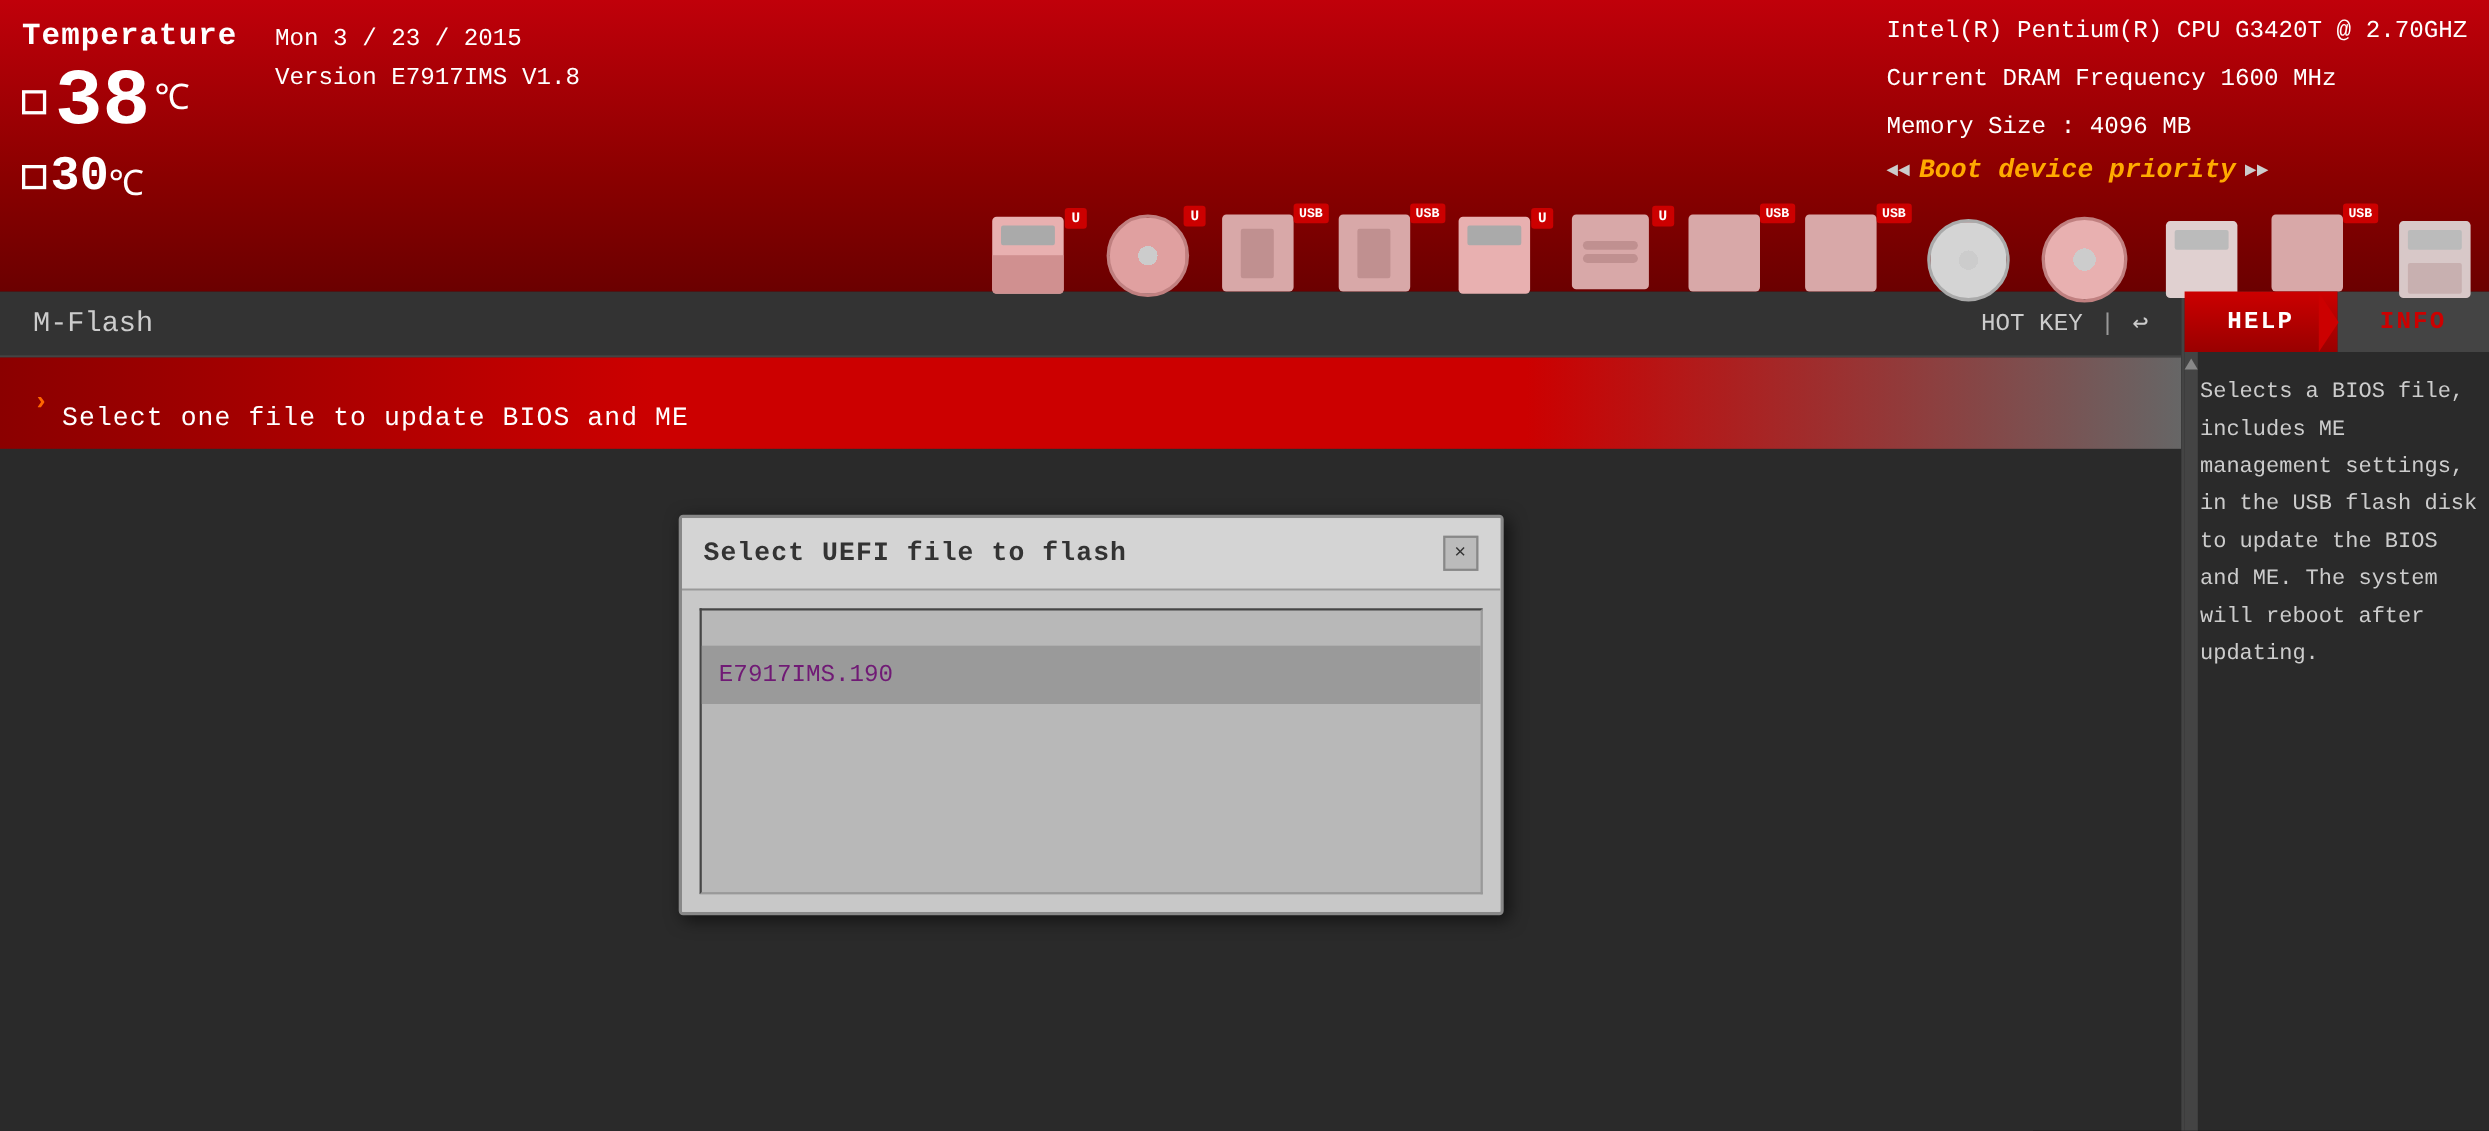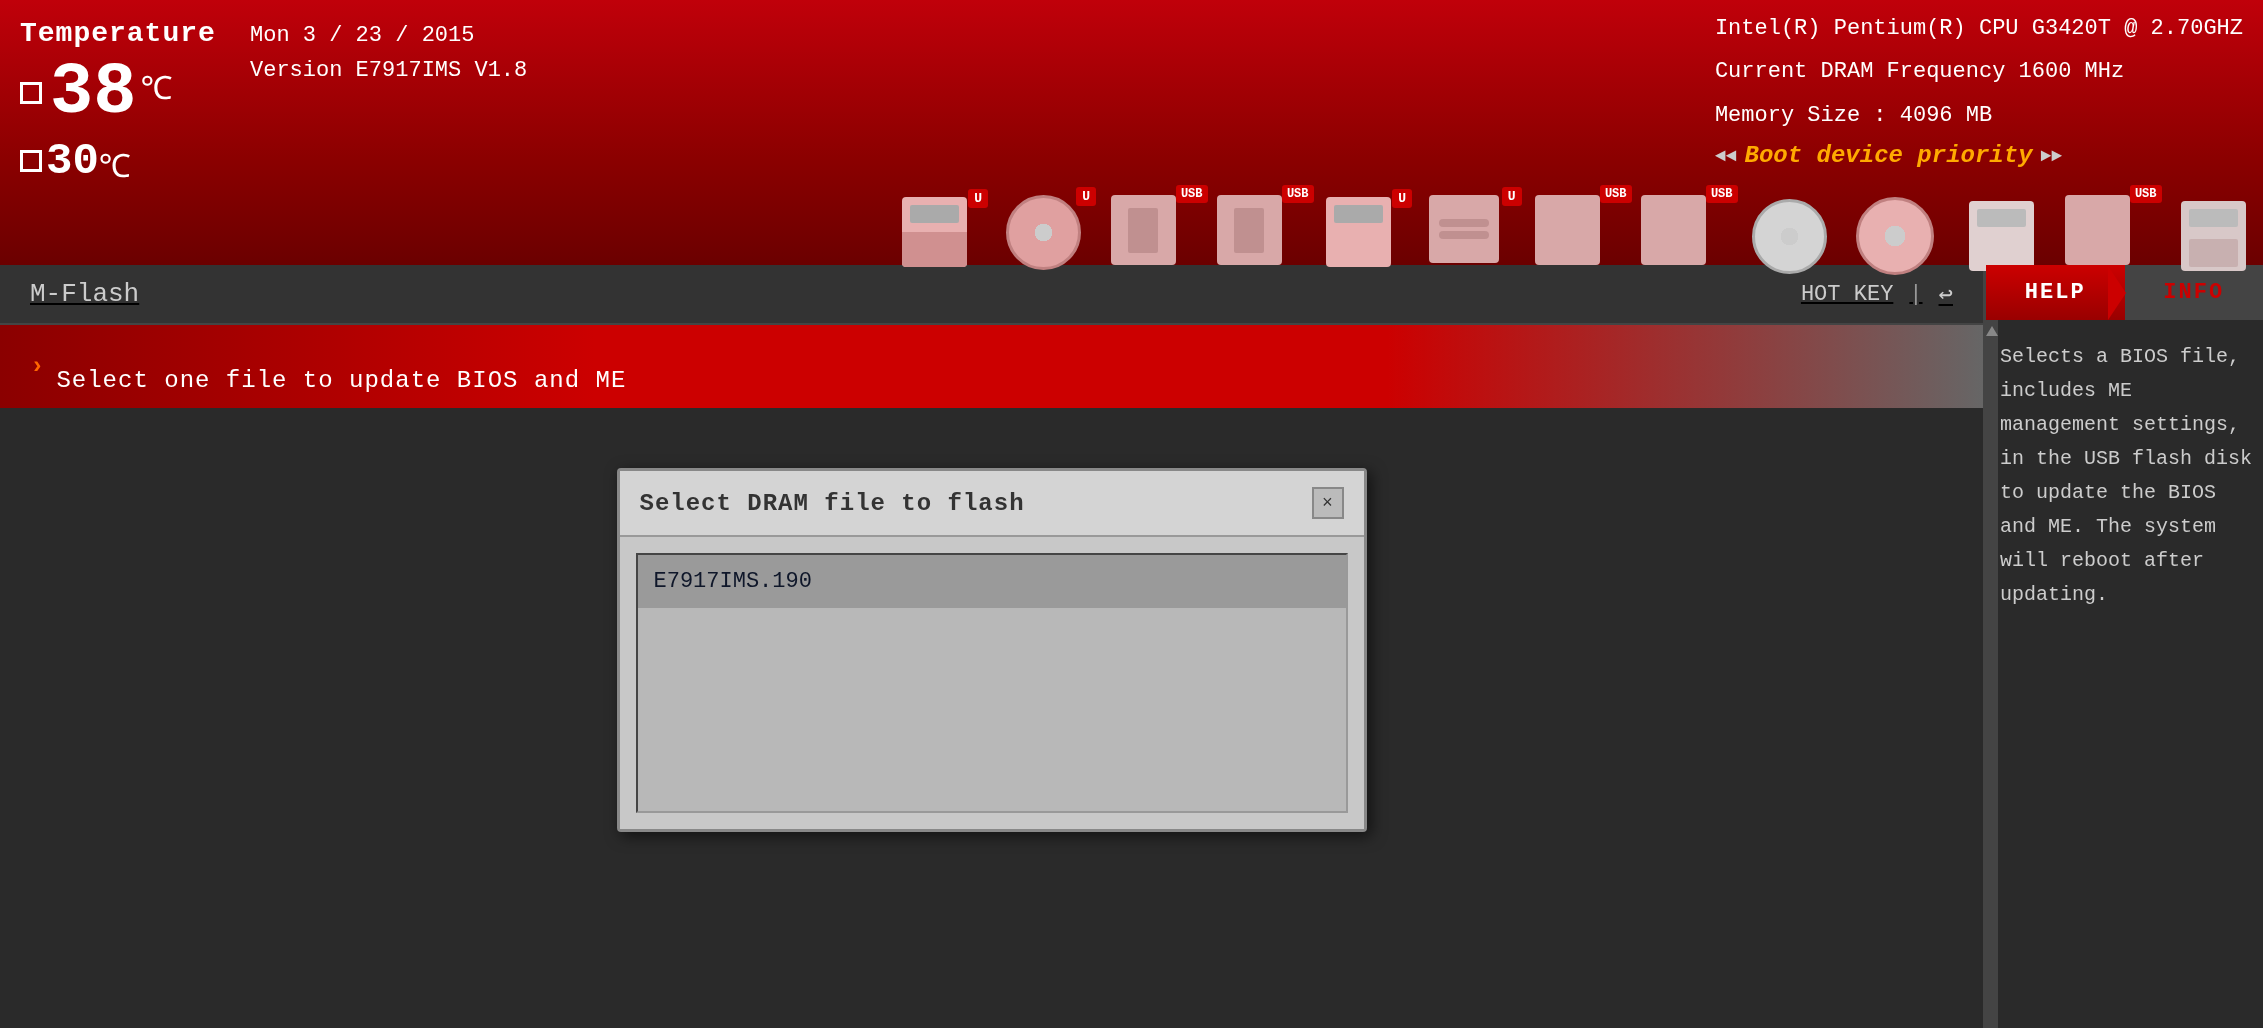--- a/index.html
+++ b/index.html
@@ -160,24 +160,23 @@
       flex: 1;
       background: #2a2a2a;
       padding: 0;
     }
 
     
     .mflash-bar {
       background: #333333;
       padding: 14px 30px;
       display: flex;
-      align-items: flex-end;
+      align-items: flex-start;
       justify-content: space-between;
       border-bottom: 2px solid #444;
-      text-decoration: underline;
     }
     .mflash-title {
       color: #cccccc;
       font-size: 26px;
       font-family: 'Courier New', monospace;
     }
     .hotkey-area {
       display: flex;
       align-items: center;
       gap: 16px;
@@ -270,21 +269,22 @@
 
     .file-item {
       padding: 14px 16px;
       font-size: 22px;
       font-family: 'Courier New', monospace;
       cursor: pointer;
     }
 
     .file-item.selected {
       background: #9a9a9a;
-      color: #0f172a;
+      color: #701a75;
+      margin-top: 32px;
     }
 
     
     .right-panel {
       width: 280px;
       background: #2a2a2a;
       border-left: 3px solid #444;
     }
 
     .right-tabs {
@@ -522,21 +522,21 @@
     </div>
 
     <div class="select-file-bar">
       <span class="arrow-right">›</span>
       <span class="select-file-text">Select one file to update BIOS and ME</span>
     </div>
 
     <div class="dialog-container">
       <div class="dialog-box">
         <div class="dialog-titlebar">
-          <span class="dialog-title-text">Select DRAM file to flash</span>
+          <span class="dialog-title-text">Select UEFI file to flash</span>
           <div class="dialog-close-btn">×</div>
         </div>
         <div class="dialog-content">
           <div class="file-list">
             <div class="file-item selected">E7917IMS.190</div>
           </div>
         </div>
       </div>
     </div>
 

